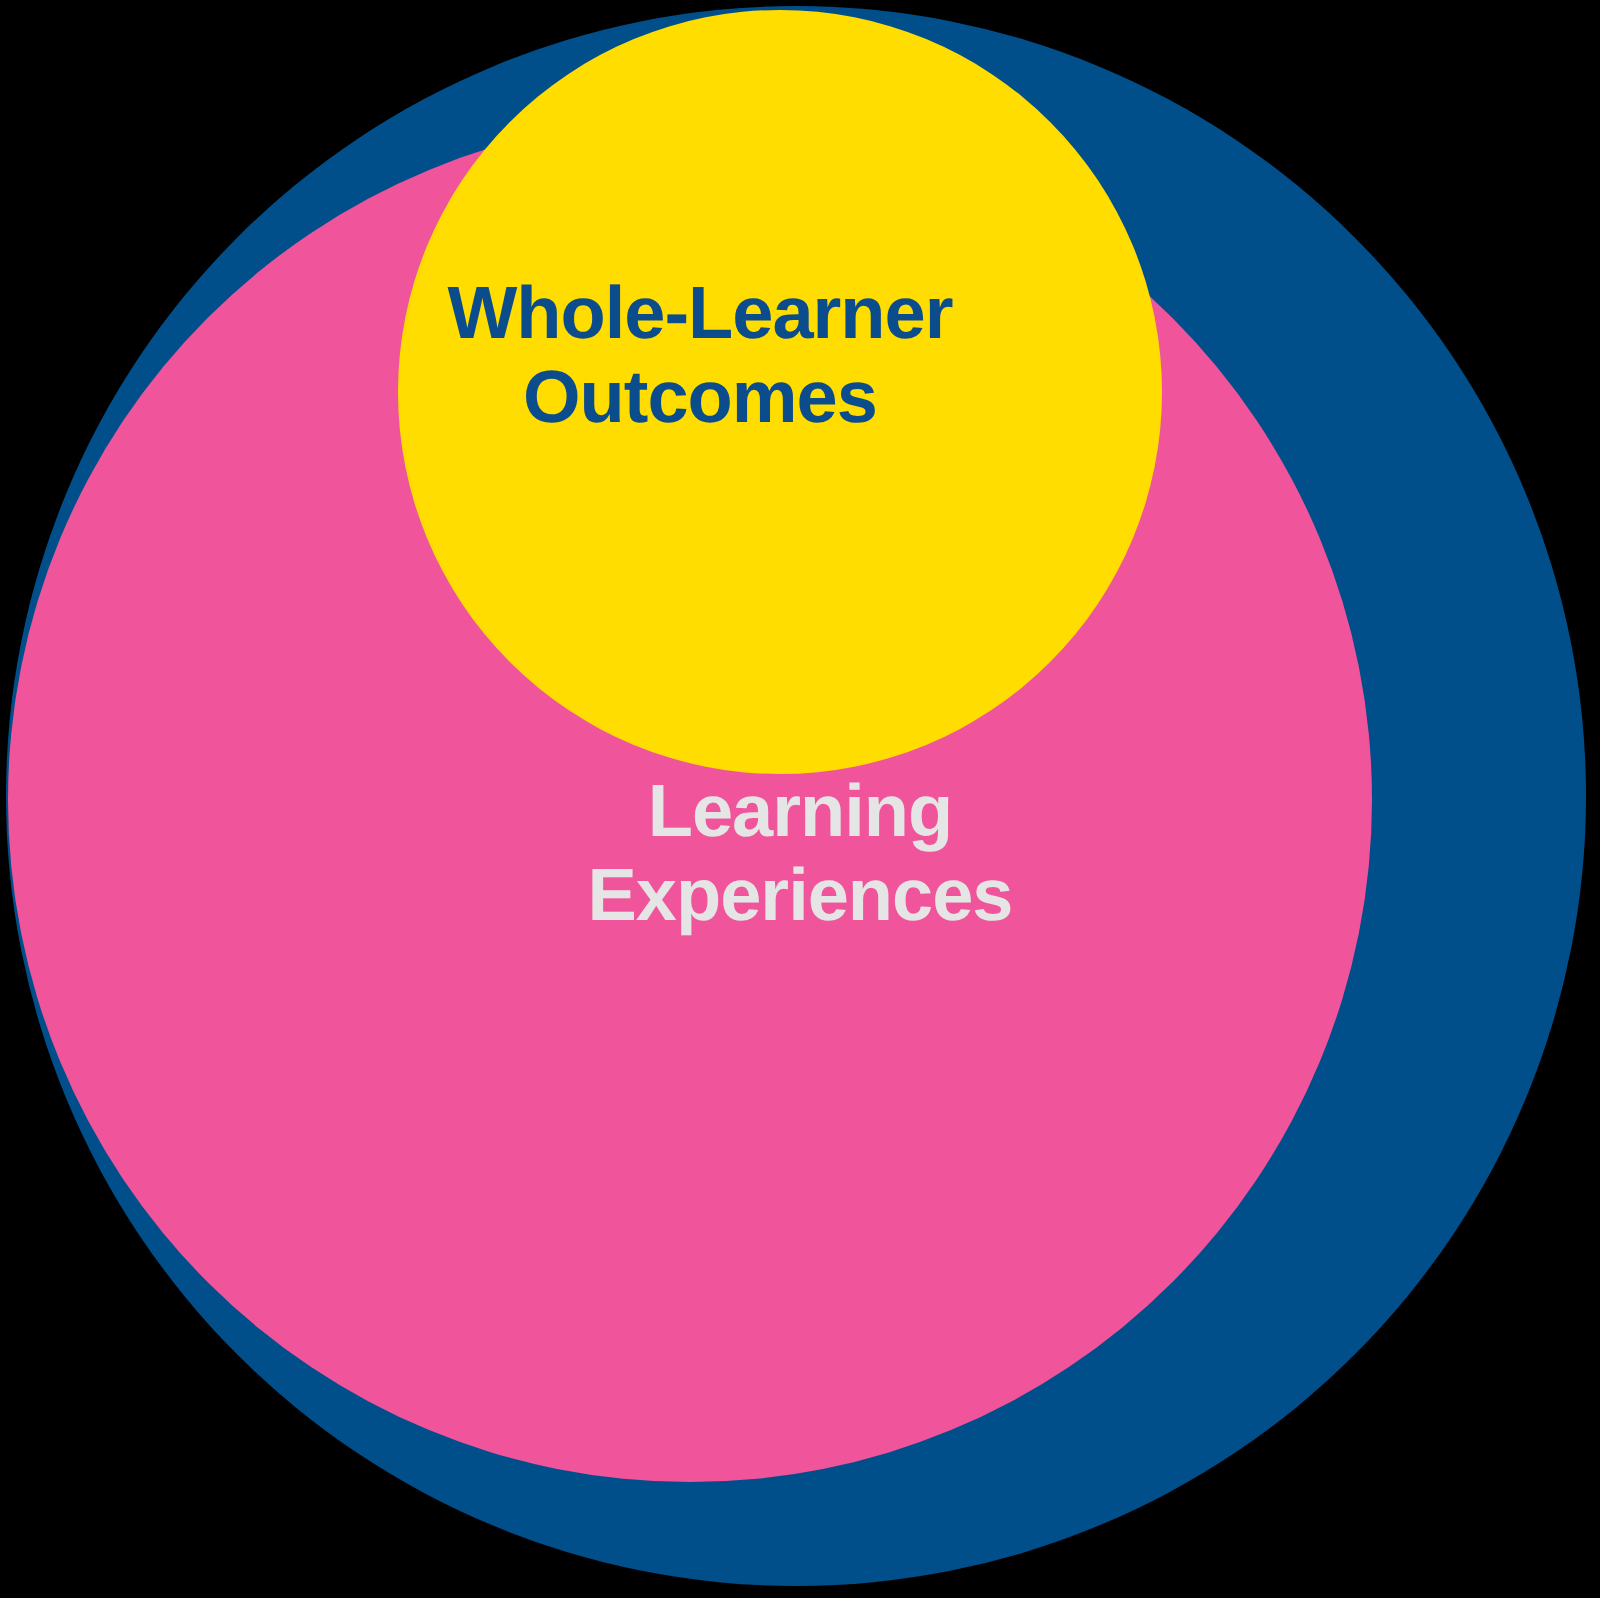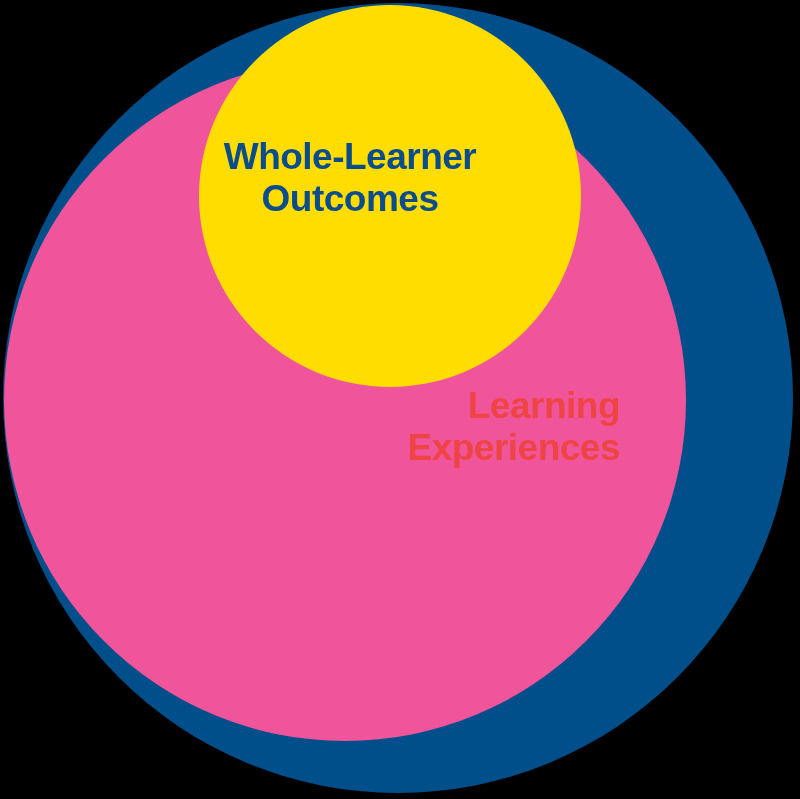--- a/index.html
+++ b/index.html
@@ -67,17 +67,17 @@
 
   <svg id="diagram-svg" viewBox="0 0 800 799" xmlns="http://www.w3.org/2000/svg">
     <circle id="circle-blue" cx="398" cy="398" r="395" fill="#004F8B"></circle>
     <circle id="circle-pink" cx="345" cy="400" r="341" fill="#F0549A"></circle>
     <circle id="circle-yellow" cx="390" cy="196" r="191" fill="#FFDD00"></circle>
   </svg>
 
   <div class="circle-label" id="label-outcomes" style="color: rgb(11, 76, 140);">Whole-Learner
 Outcomes</div>
 
-  <div class="circle-label" id="label-experiences" style="color: #ef4444; text-align: right;">Learning
+  <div class="circle-label" id="label-experiences" style="color: #e5e5e5;">Learning
 Experiences</div>
 
 
 </div>
 
 </body></html>

